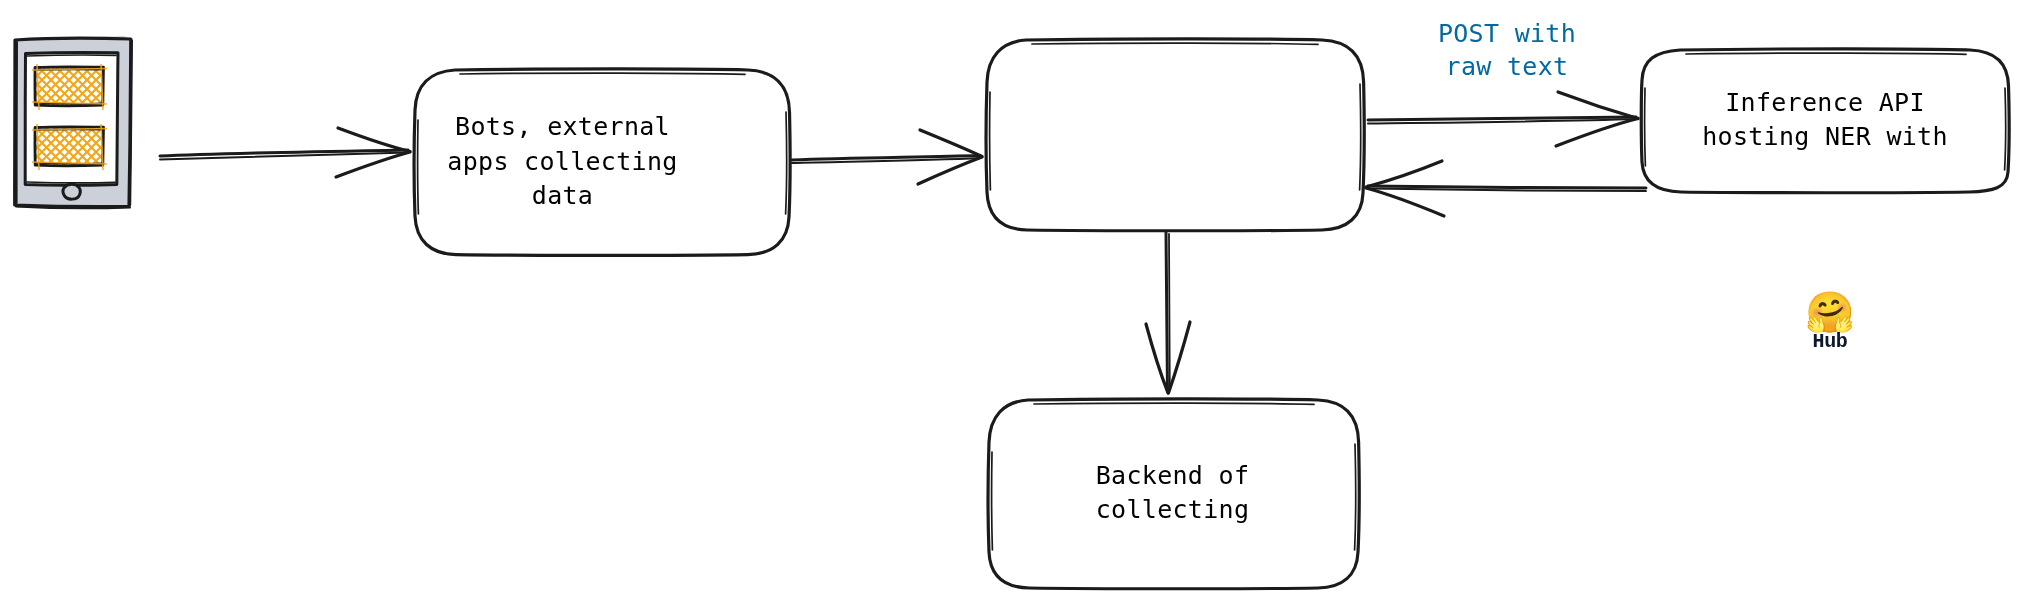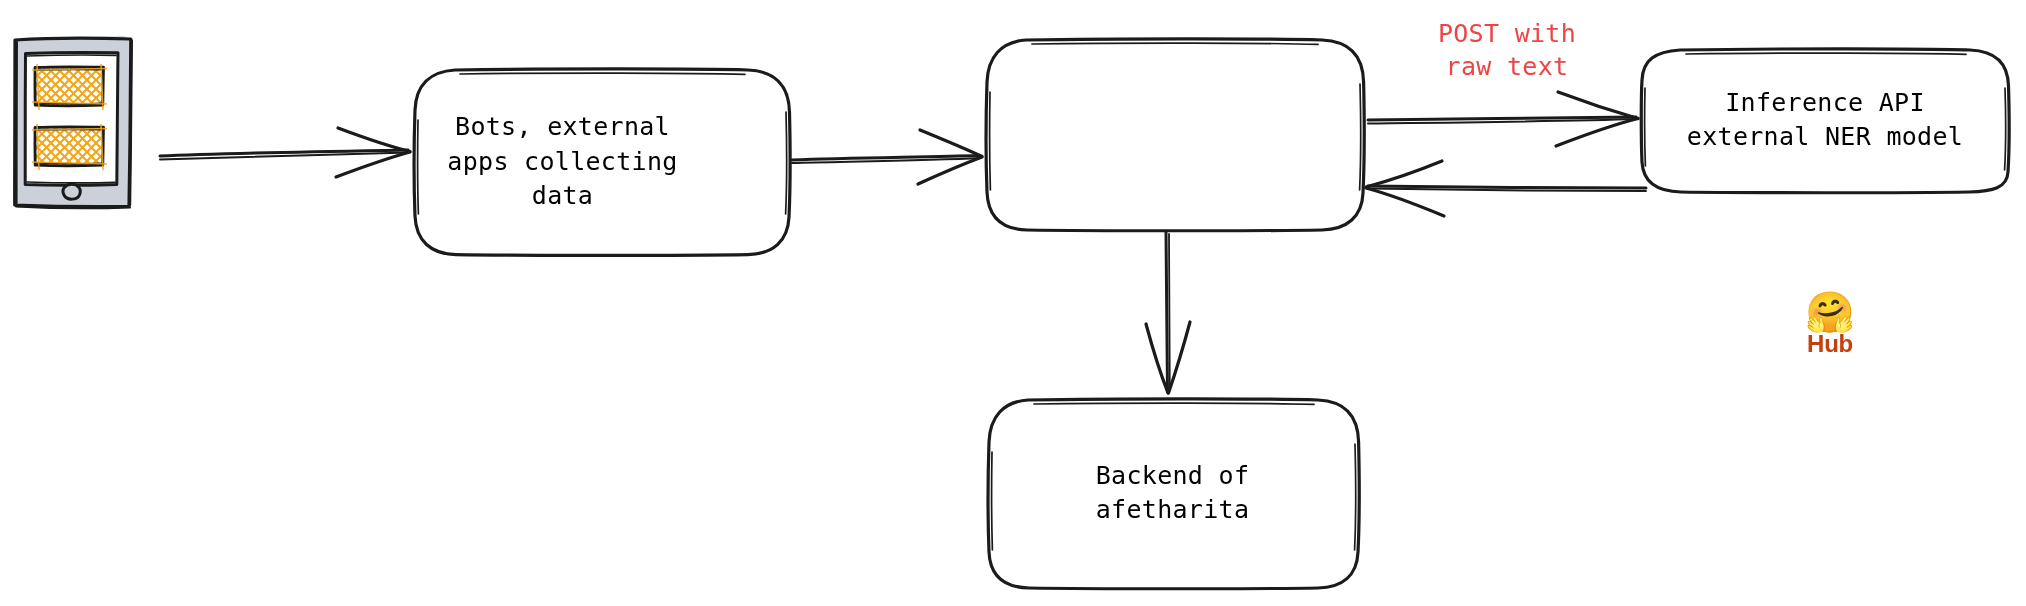--- a/index.html
+++ b/index.html
@@ -39,21 +39,21 @@
     left: 0;
     top: 0;
     width: 2026px;
     height: 606px;
     overflow: visible;
     pointer-events: none;
     z-index: 1;
   }
   .edge-label {
     position: absolute;
-    color: #ef4444;
+    color: #0369a1;
     font-family: "DejaVu Sans Mono", "Liberation Mono", monospace;
     font-size: 25px;
     line-height: 1.33;
     text-align: center;
     white-space: pre-line;
     z-index: 6;
     letter-spacing: 0.3px;
   }
   .hub-logo {
     position: absolute;
@@ -63,24 +63,24 @@
     align-items: center;
     justify-content: flex-start;
   }
   .hub-emoji {
     font-size: 40px;
     line-height: 1;
     height: 42px;
     display: block;
   }
   .hub-text {
-    font-family: Liberation Sans, sans-serif;
+    font-family: Liberation Mono, monospace;
     font-weight: bold;
-    font-size: 24px;
-    color: #c2410c;
+    font-size: 20px;
+    color: #0f172a;
     letter-spacing: -0.3px;
     margin-top: -4px;
   }
   .phone {
     position: absolute;
     z-index: 4;
   }
 </style>
 </head>
 <body>
@@ -181,26 +181,26 @@
 
   <div class="node" style="left:413px; top:69px; width:299px; height:186px;">
     <span class="node-label">Bots, external
 apps collecting
 data</span>
   </div>
 
 
   <div class="node" style="left:1640px; top:48px; width:370px; height:144px;">
     <span class="node-label">Inference API
-external NER model</span>
+hosting NER with</span>
   </div>
 
   <div class="node" style="left:985px; top:398px; width:375px; height:190px;">
     <span class="node-label">Backend of
-afetharita</span>
+collecting</span>
   </div>
 
   <div class="edge-label" style="left:1377px; top:17px; width:260px;">POST with
 raw text</div>
 
 
   <div class="hub-logo" style="left:1760px; top:292px; width:140px; height:80px;">
     <span class="hub-emoji">🤗</span>
     <span class="hub-text">Hub</span>
   </div>

